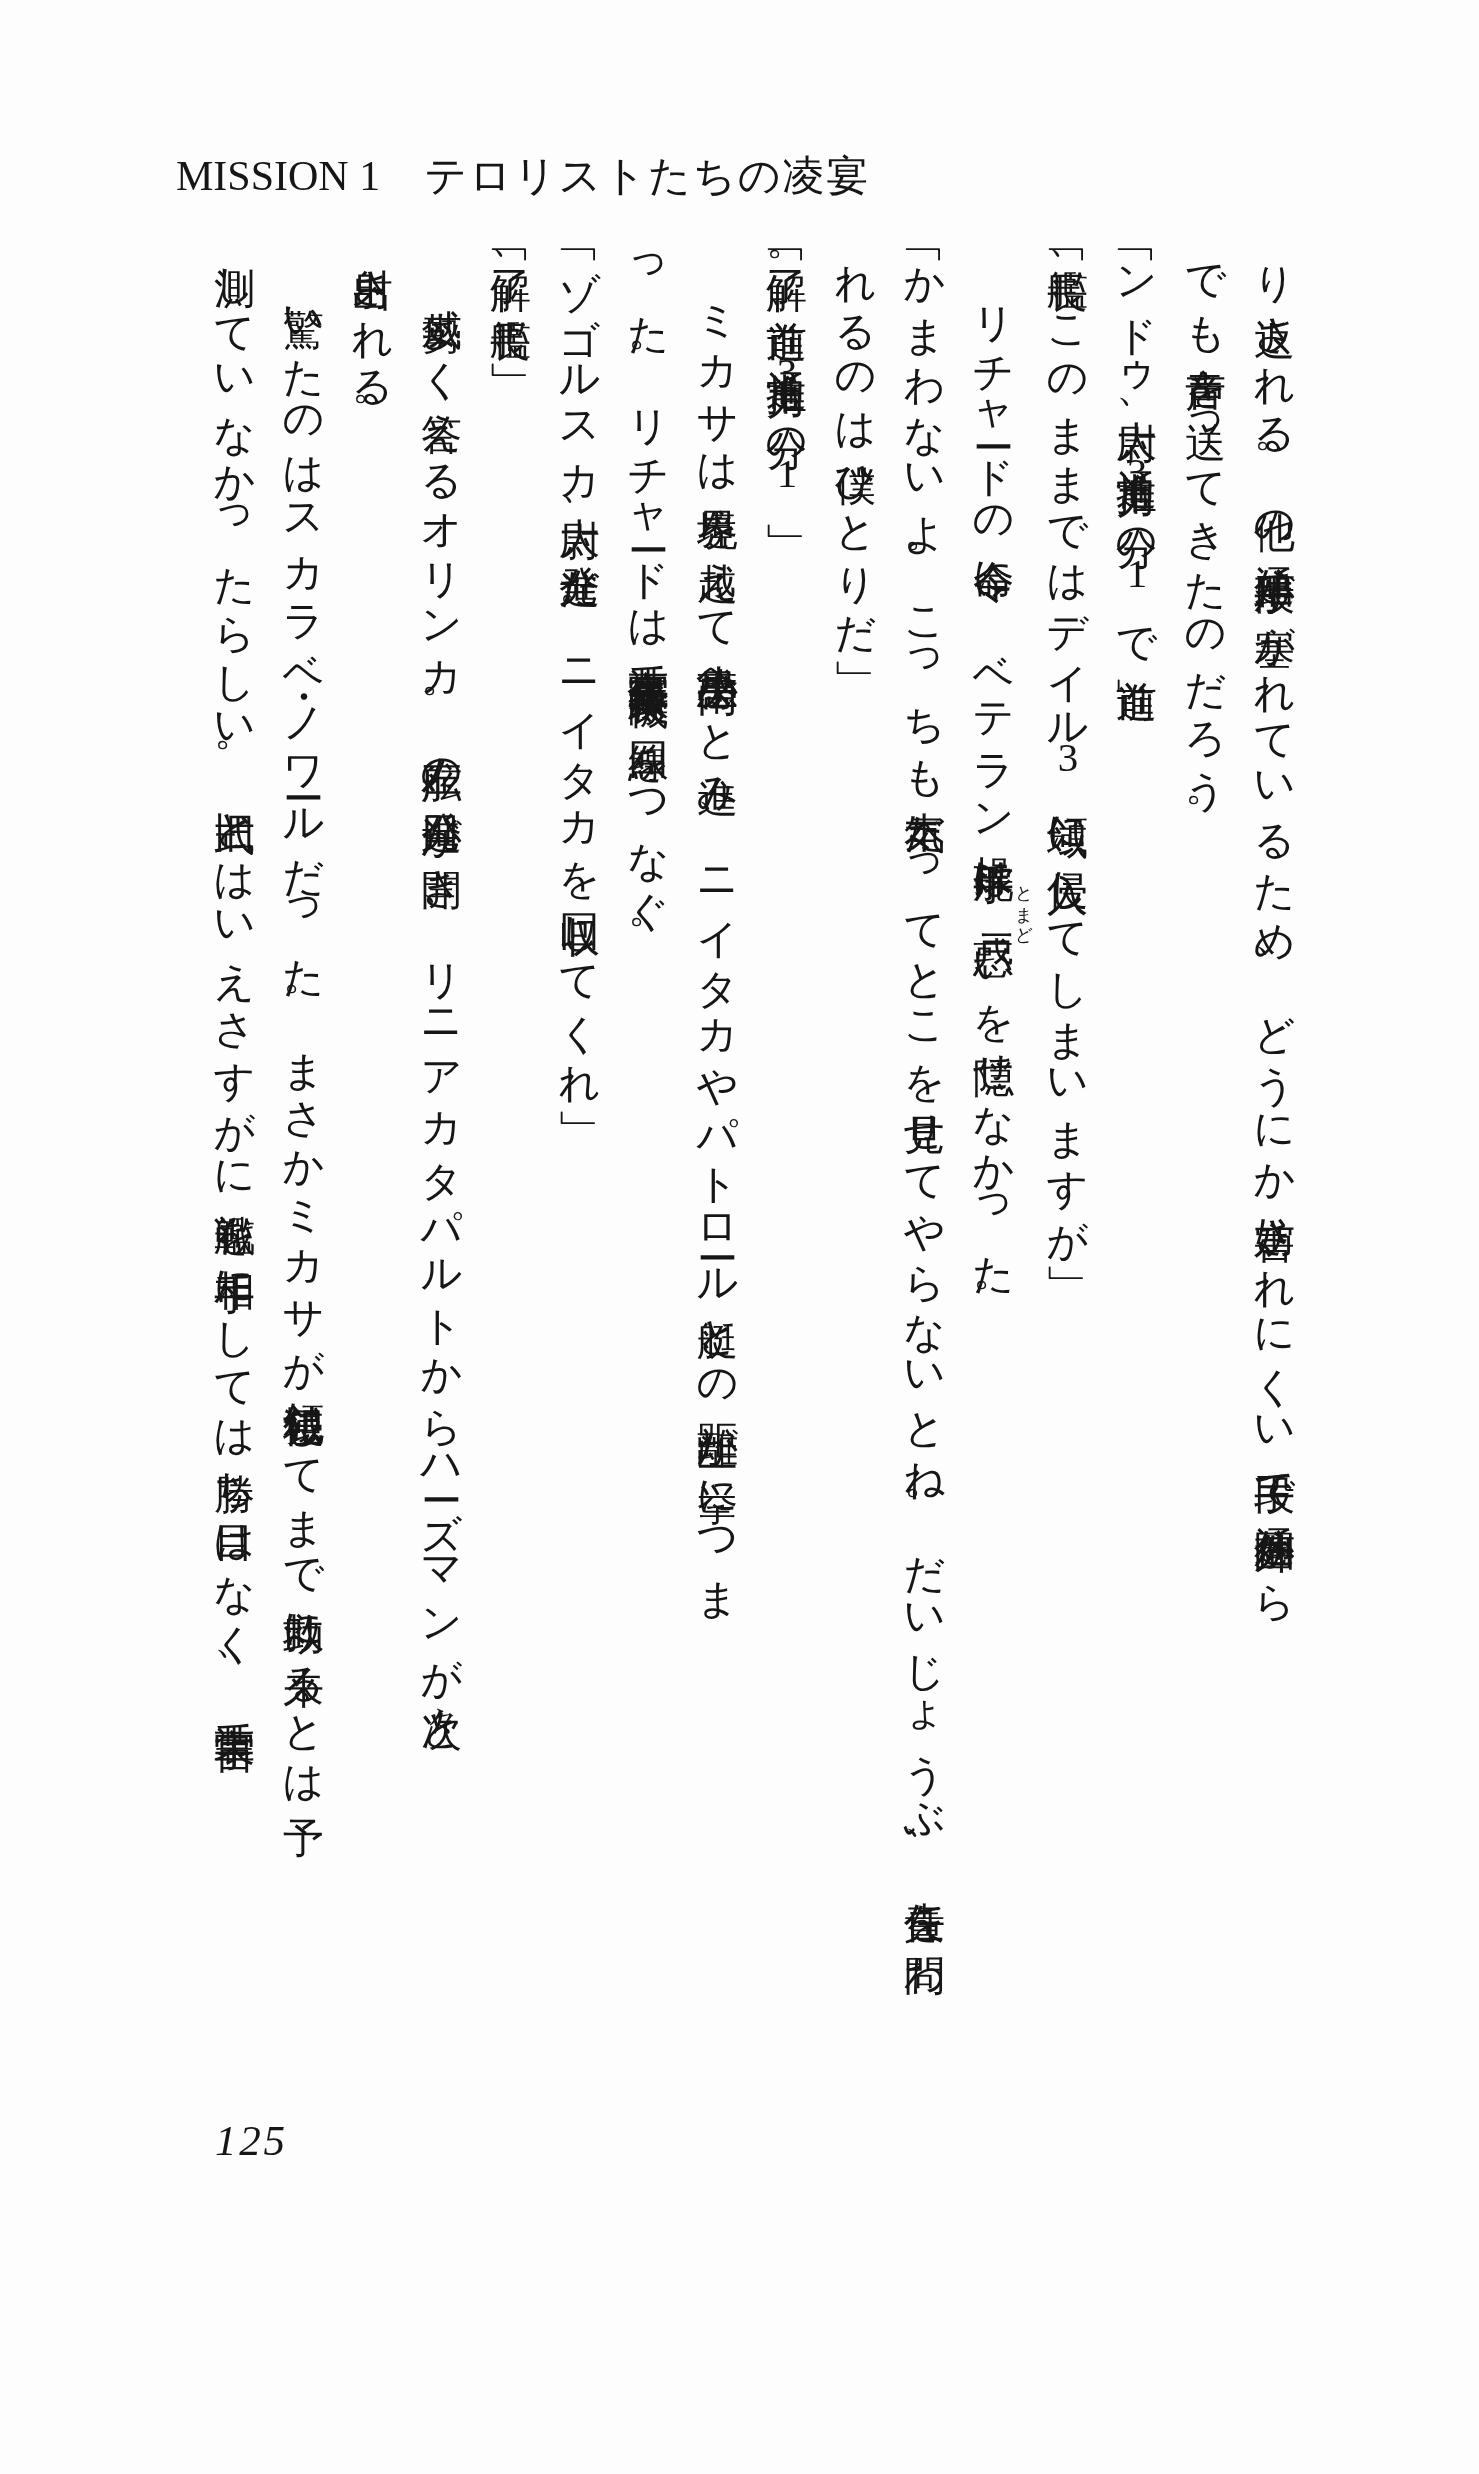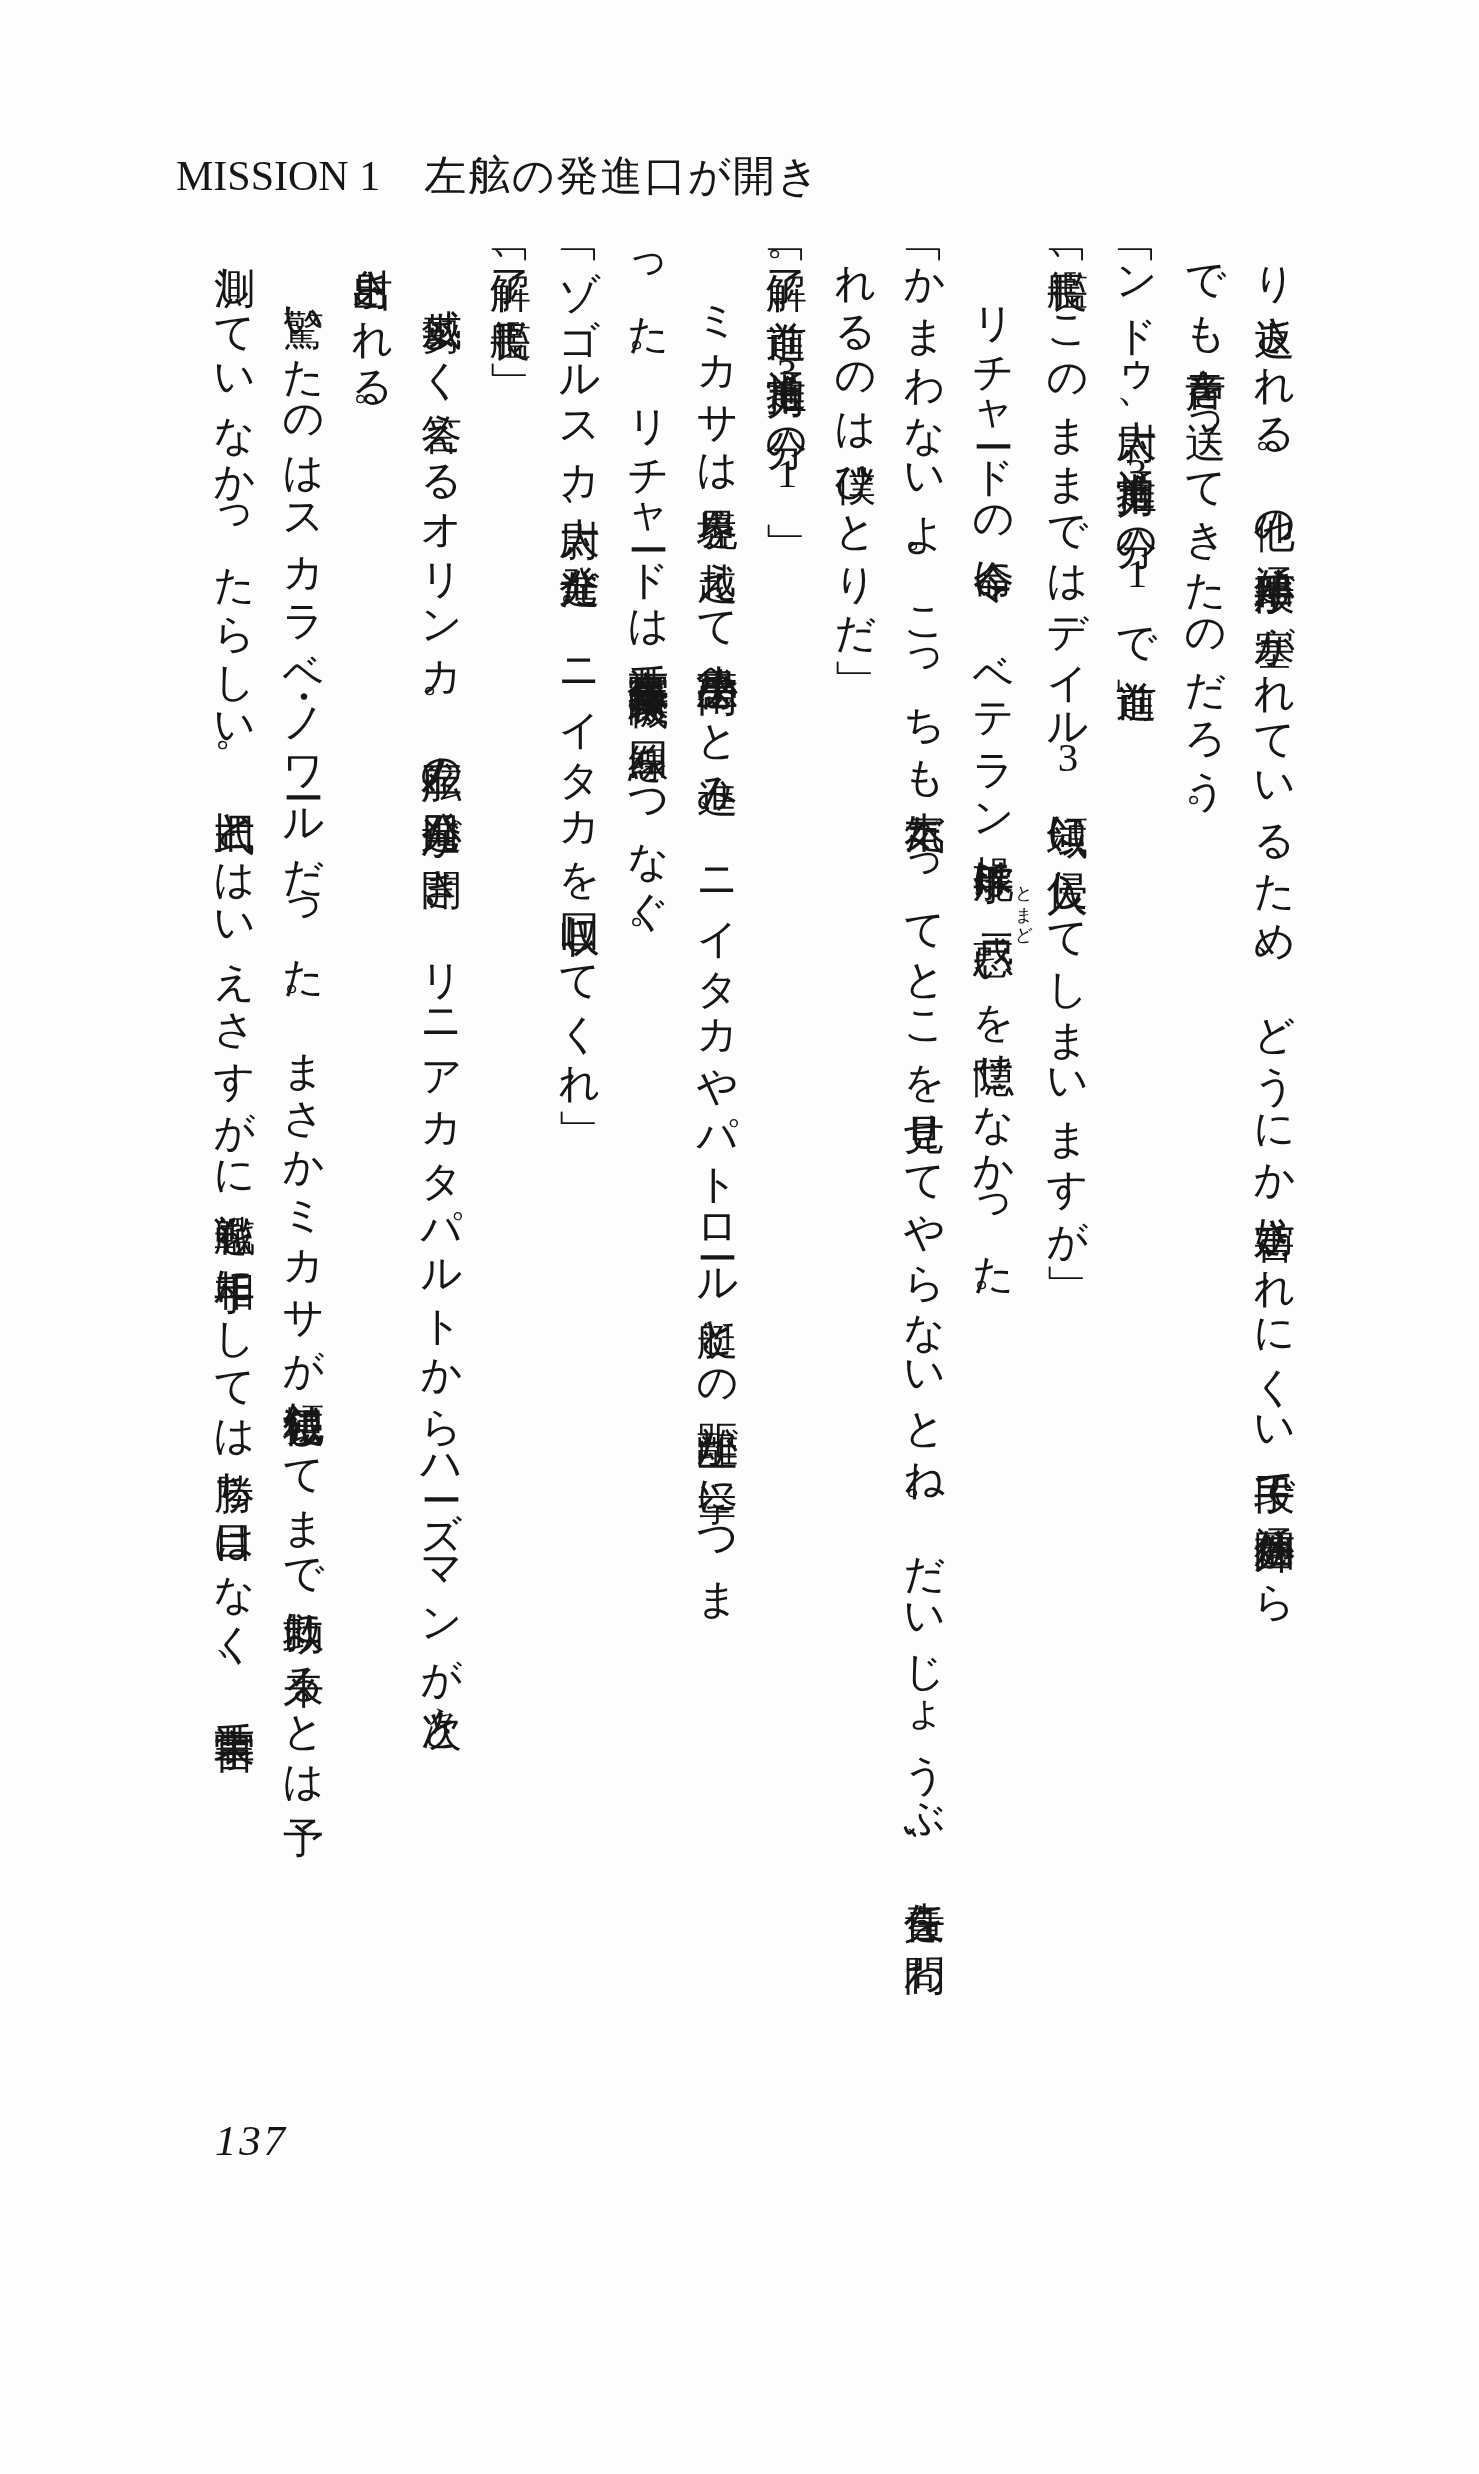--- a/index.html
+++ b/index.html
@@ -72,21 +72,21 @@
     letter-spacing: 2.8px;
     color: #161616;
   }
 </style>
 </head>
 <body>
 
 <div class="page">
 
   <header class="running-head">
-    <span class="mission">MISSION 1</span><span class="chapter">左舷の発進口が開き</span>
+    <span class="mission">MISSION 1</span><span class="chapter">テロリストたちの凌宴</span>
   </header>
 
   <main class="text-block">
     <p class="line">り返される。他の通信手段が塞がれているため、どうにか妨害されにくい手段で通信圏外から</p>
     <p class="line">でも音声を送ってきたのだろう。</p>
     <p class="line">「ンドゥ大尉、通常推力3分の1で前進」</p>
     <p class="line">「艦長、このままではデイル3領域に侵入してしまいますが」</p>
     <p class="line indent"><span>リチャードの命令に、ベテラン操舵手は</span><ruby><span>戸惑</span><rt>とまど</rt></ruby><span>いを隠せなかった。</span></p>
     <p class="line">「かまわないよ。こっちも本気だってとこを見せてやらないとね。だいじょうぶ、責任を問わ</p>
     <p class="line">れるのは僕ひとりだ」</p>
@@ -94,16 +94,16 @@
     <p class="line indent">ミカサは境界を越えて小惑星帯内へと進み、ニイタカやパトロール艇との距離が一挙につま</p>
     <p class="line">った。リチャードは重装宇宙歩兵中隊長機へ回線をつなぐ。</p>
     <p class="line">「ゾゴルスカ大尉、発進だ。ニイタカを回収してくれ」</p>
     <p class="line">「了解、艦長！」</p>
     <p class="line indent">威勢よく答えるオリンカ。左舷の発進口が開き、リニアカタパルトからハーズマンが次々と</p>
     <p class="line">射出される。</p>
     <p class="line indent">驚いたのはスカラベ・ノワールだった。まさかミカサが領域侵犯してまで救助に来るとは予</p>
     <p class="line">測していなかったらしい。旧式とはいえさすがに戦艦を相手にしては勝ち目はなく、重装宇宙</p>
   </main>
 
-  <div class="page-number">137</div>
+  <div class="page-number">125</div>
 
 </div>
 
 
 </body></html>

